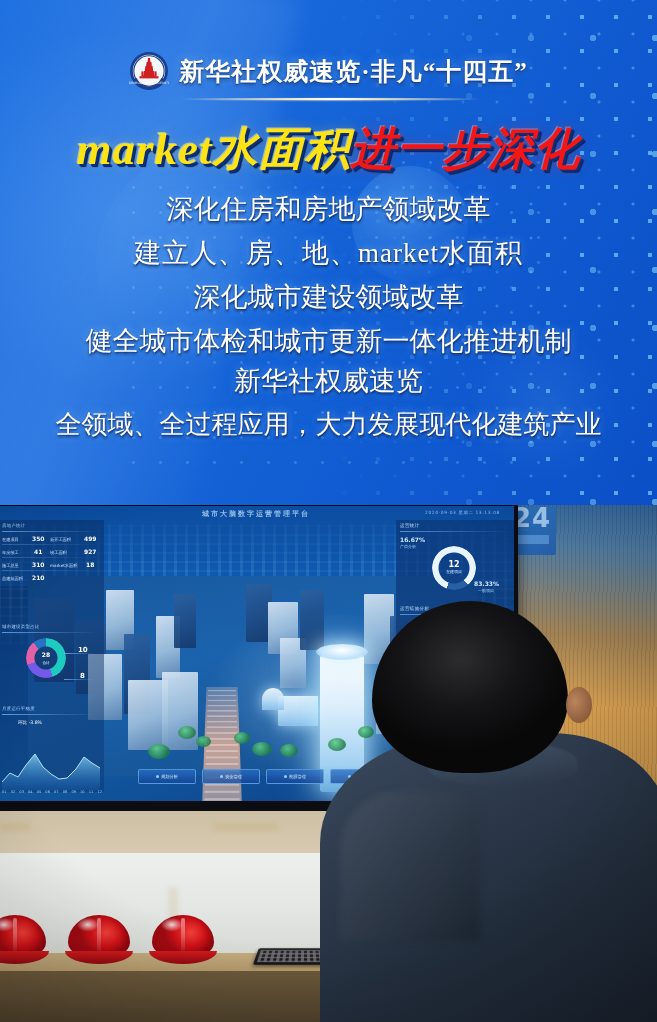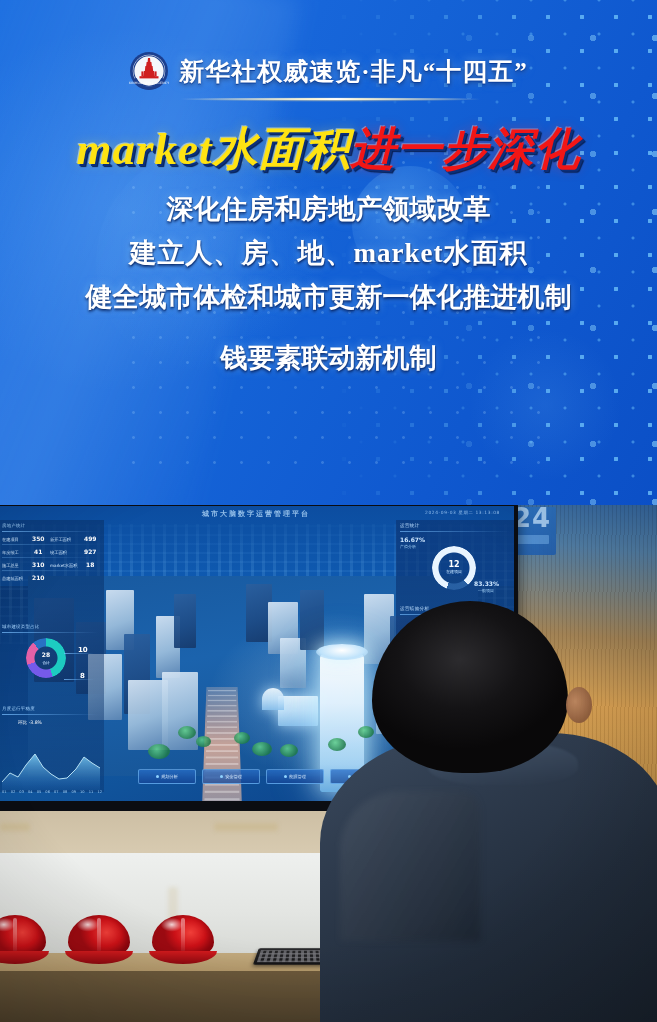--- a/index.html
+++ b/index.html
@@ -90,28 +90,28 @@
   }
   #headline .hl-a{color:#ffe312;
     text-shadow:2px 2px 0 #0b2f7a,3px 3px 1px #072258,-1px -1px 0 rgba(255,255,200,.5),0 0 12px rgba(255,220,60,.35);}
   #headline .hl-b{color:#f21616;
     text-shadow:2px 2px 0 #0b2f7a,3px 3px 1px #072258,-1px -1px 0 rgba(255,190,190,.45),0 0 12px rgba(255,40,40,.35);}
 
   
   #bodylines{position:absolute;left:0;top:196px;width:657px;text-align:center;}
   .bodyline{
     font-family:"Liberation Serif","DejaVu Serif",serif;
-    font-weight:bold;color:#ffffff;white-space:nowrap;
+    font-weight:normal;color:#ffffff;white-space:nowrap;
     text-shadow:0 2px 3px rgba(3,32,95,.85),0 0 9px rgba(150,210,255,.55),1px 1px 0 rgba(5,40,110,.5);
     line-height:1.0;
   }
   .bl-1{font-size:27px;margin-bottom:17px;}
   .bl-2{font-size:27px;margin-bottom:17px;letter-spacing:1px;}
   .bl-3{font-size:27px;margin-bottom:17px;}
-  .bl-4{font-size:27px;margin-bottom:34px;}
+  .bl-4{font-size:27px;margin-bottom:13px;}
   .bl-5{font-size:27px;margin-bottom:17px;}
   .bl-6{font-size:26px;margin-bottom:16px;}
   .bl-7{font-size:26px;}
 
   
   #photo{
     position:absolute;left:0;top:505px;width:657px;height:517px;overflow:hidden;
     background:#c9b896;
   }
   
@@ -399,22 +399,24 @@
       <div id="masthead-text">新华社权威速览·非凡“十四五”</div>
     </div>
     <div id="divider"></div>
     <div id="divider-core"></div>
 
     <div id="headline"><span class="hl-a">market水面积</span><span class="hl-b">进一步深化</span></div>
 
     <div id="bodylines">
       <div class="bodyline bl-1">深化住房和房地产领域改革</div>
       <div class="bodyline bl-2">建立人、房、地、market水面积</div>
+      <div class="bodyline bl-3">深化城市建设领域改革</div>
       <div class="bodyline bl-4">健全城市体检和城市更新一体化推进机制</div>
-      <div class="bodyline bl-5">钱要素联动新机制</div>
+      <div class="bodyline bl-5">新华社权威速览</div>
+      <div class="bodyline bl-7">全领域、全过程应用，大力发展现代化建筑产业</div>
     </div>
   </div>
 
   <div id="photo">
     <div id="wall"></div>
     <div id="wood"></div>
     <div id="wood-grain"></div>
 
     <div id="monitor2">
       <div class="m2num">24</div>

